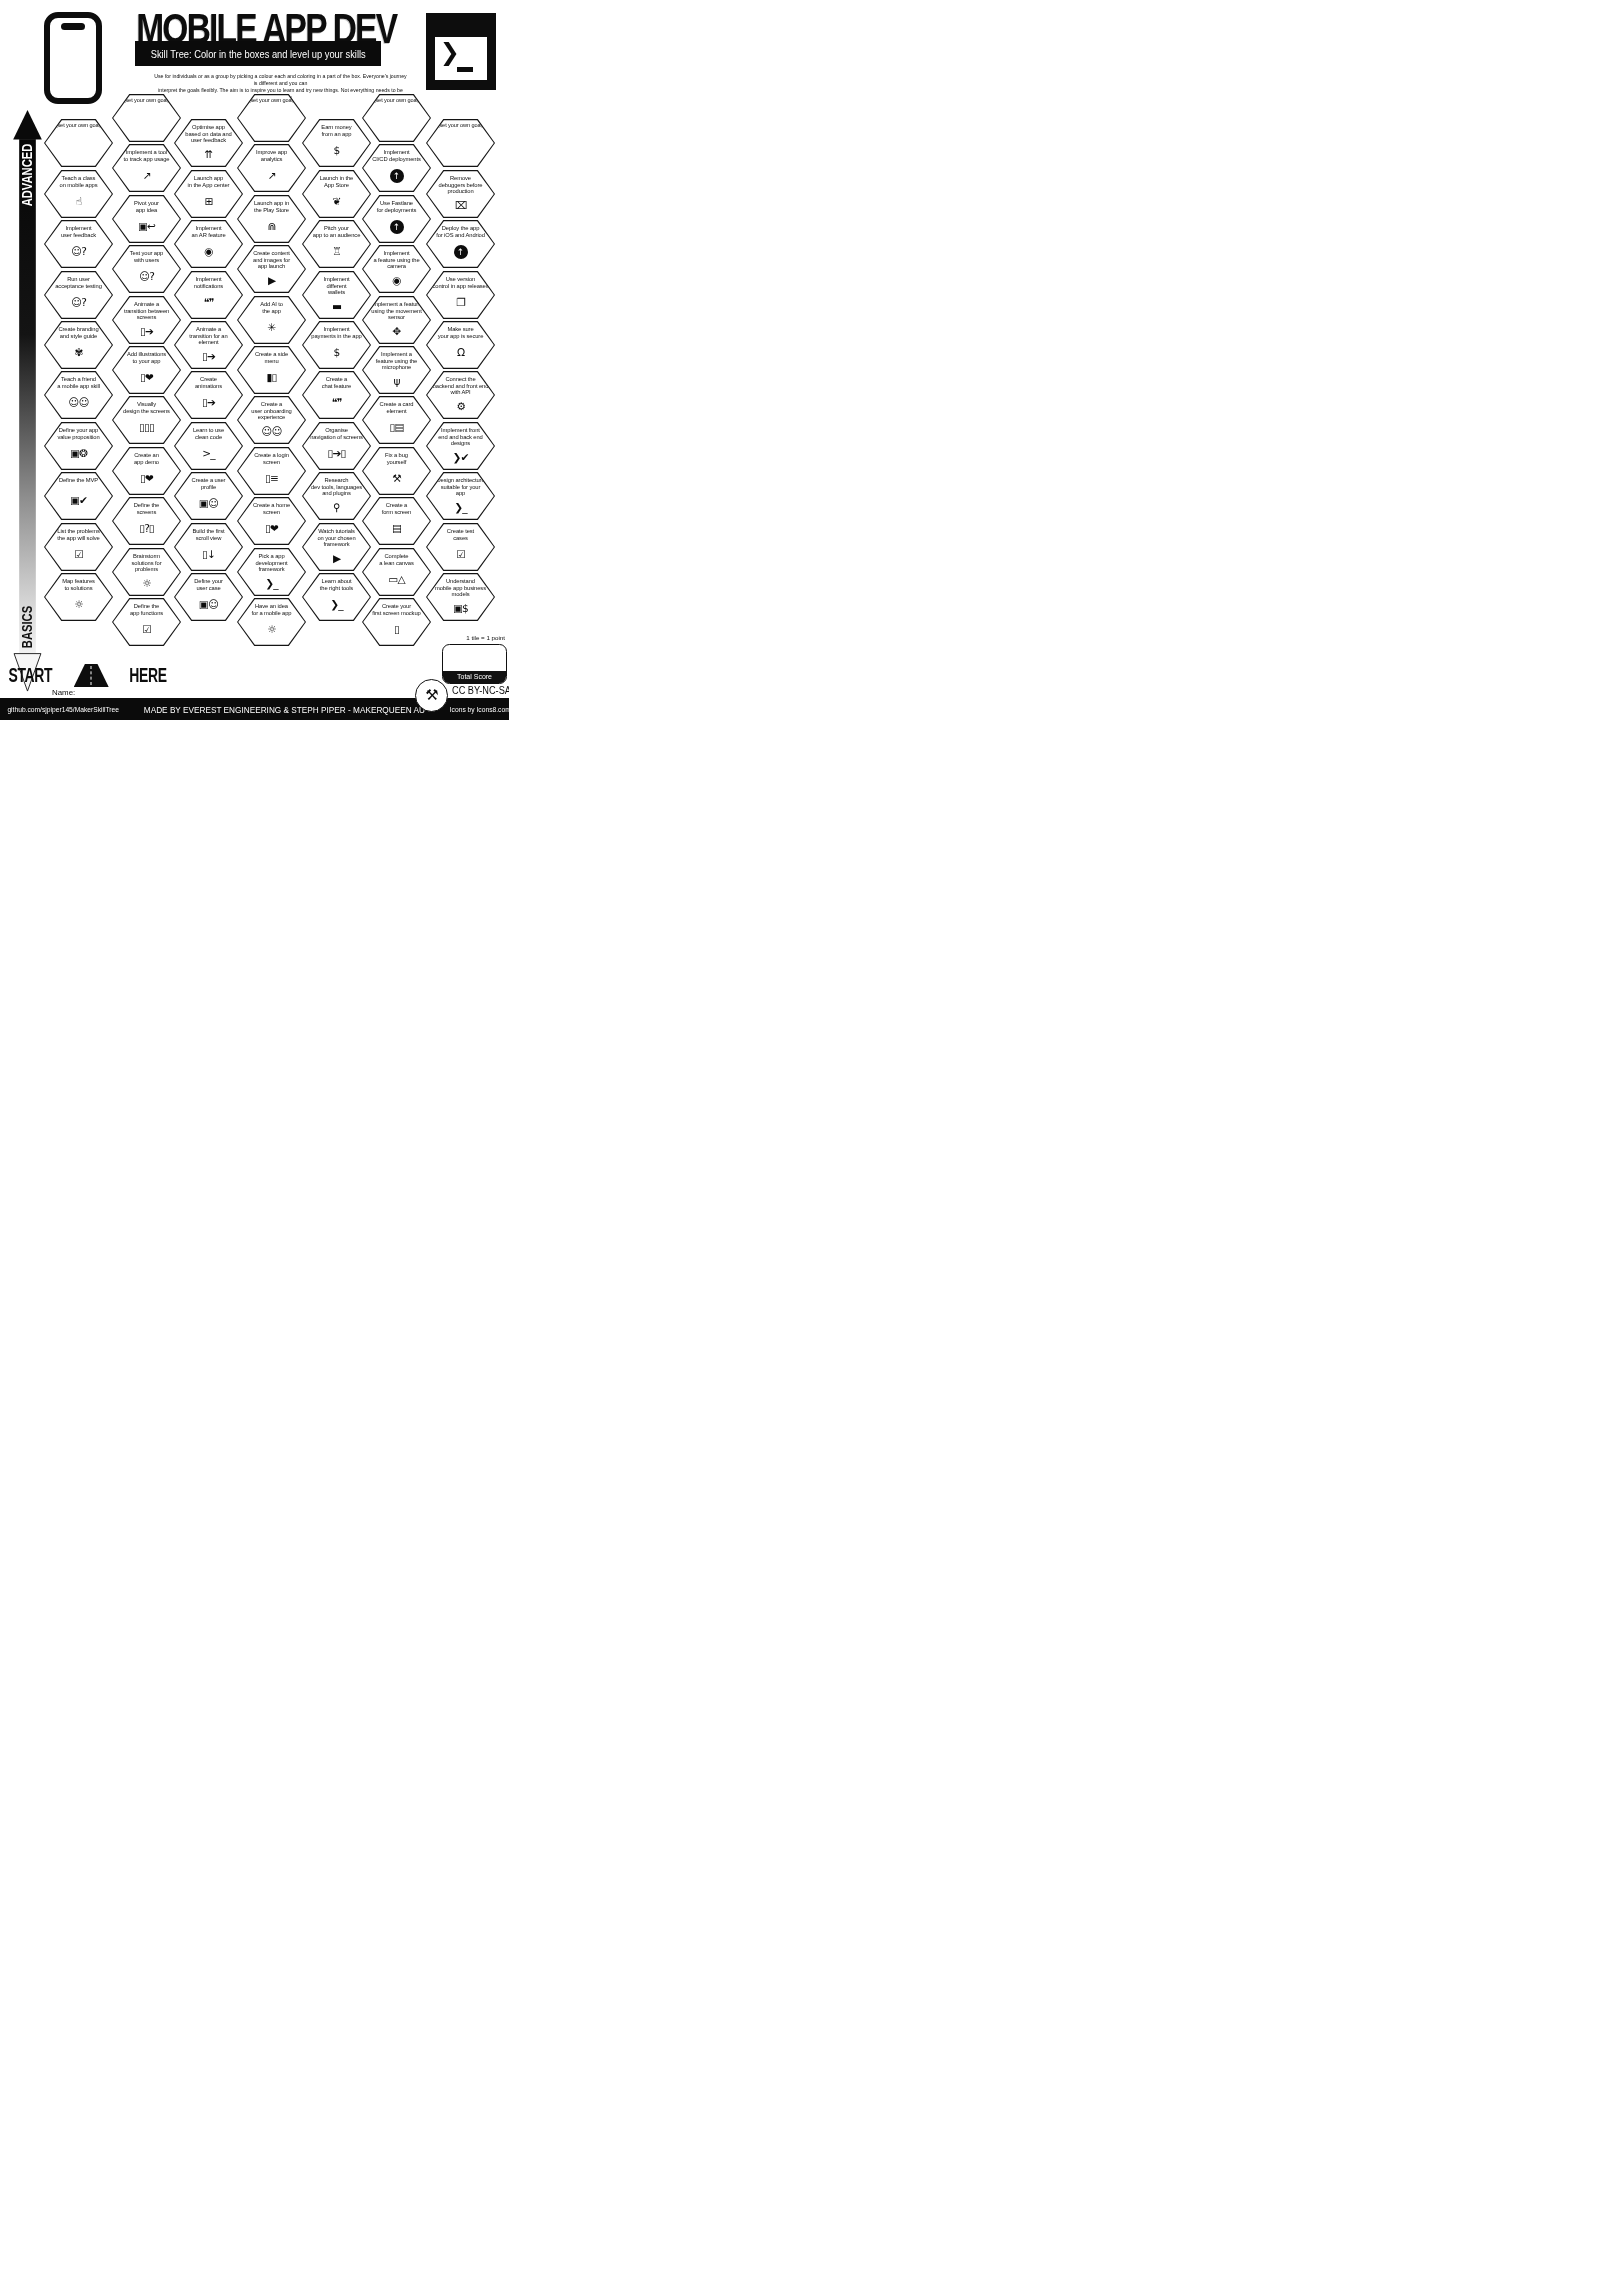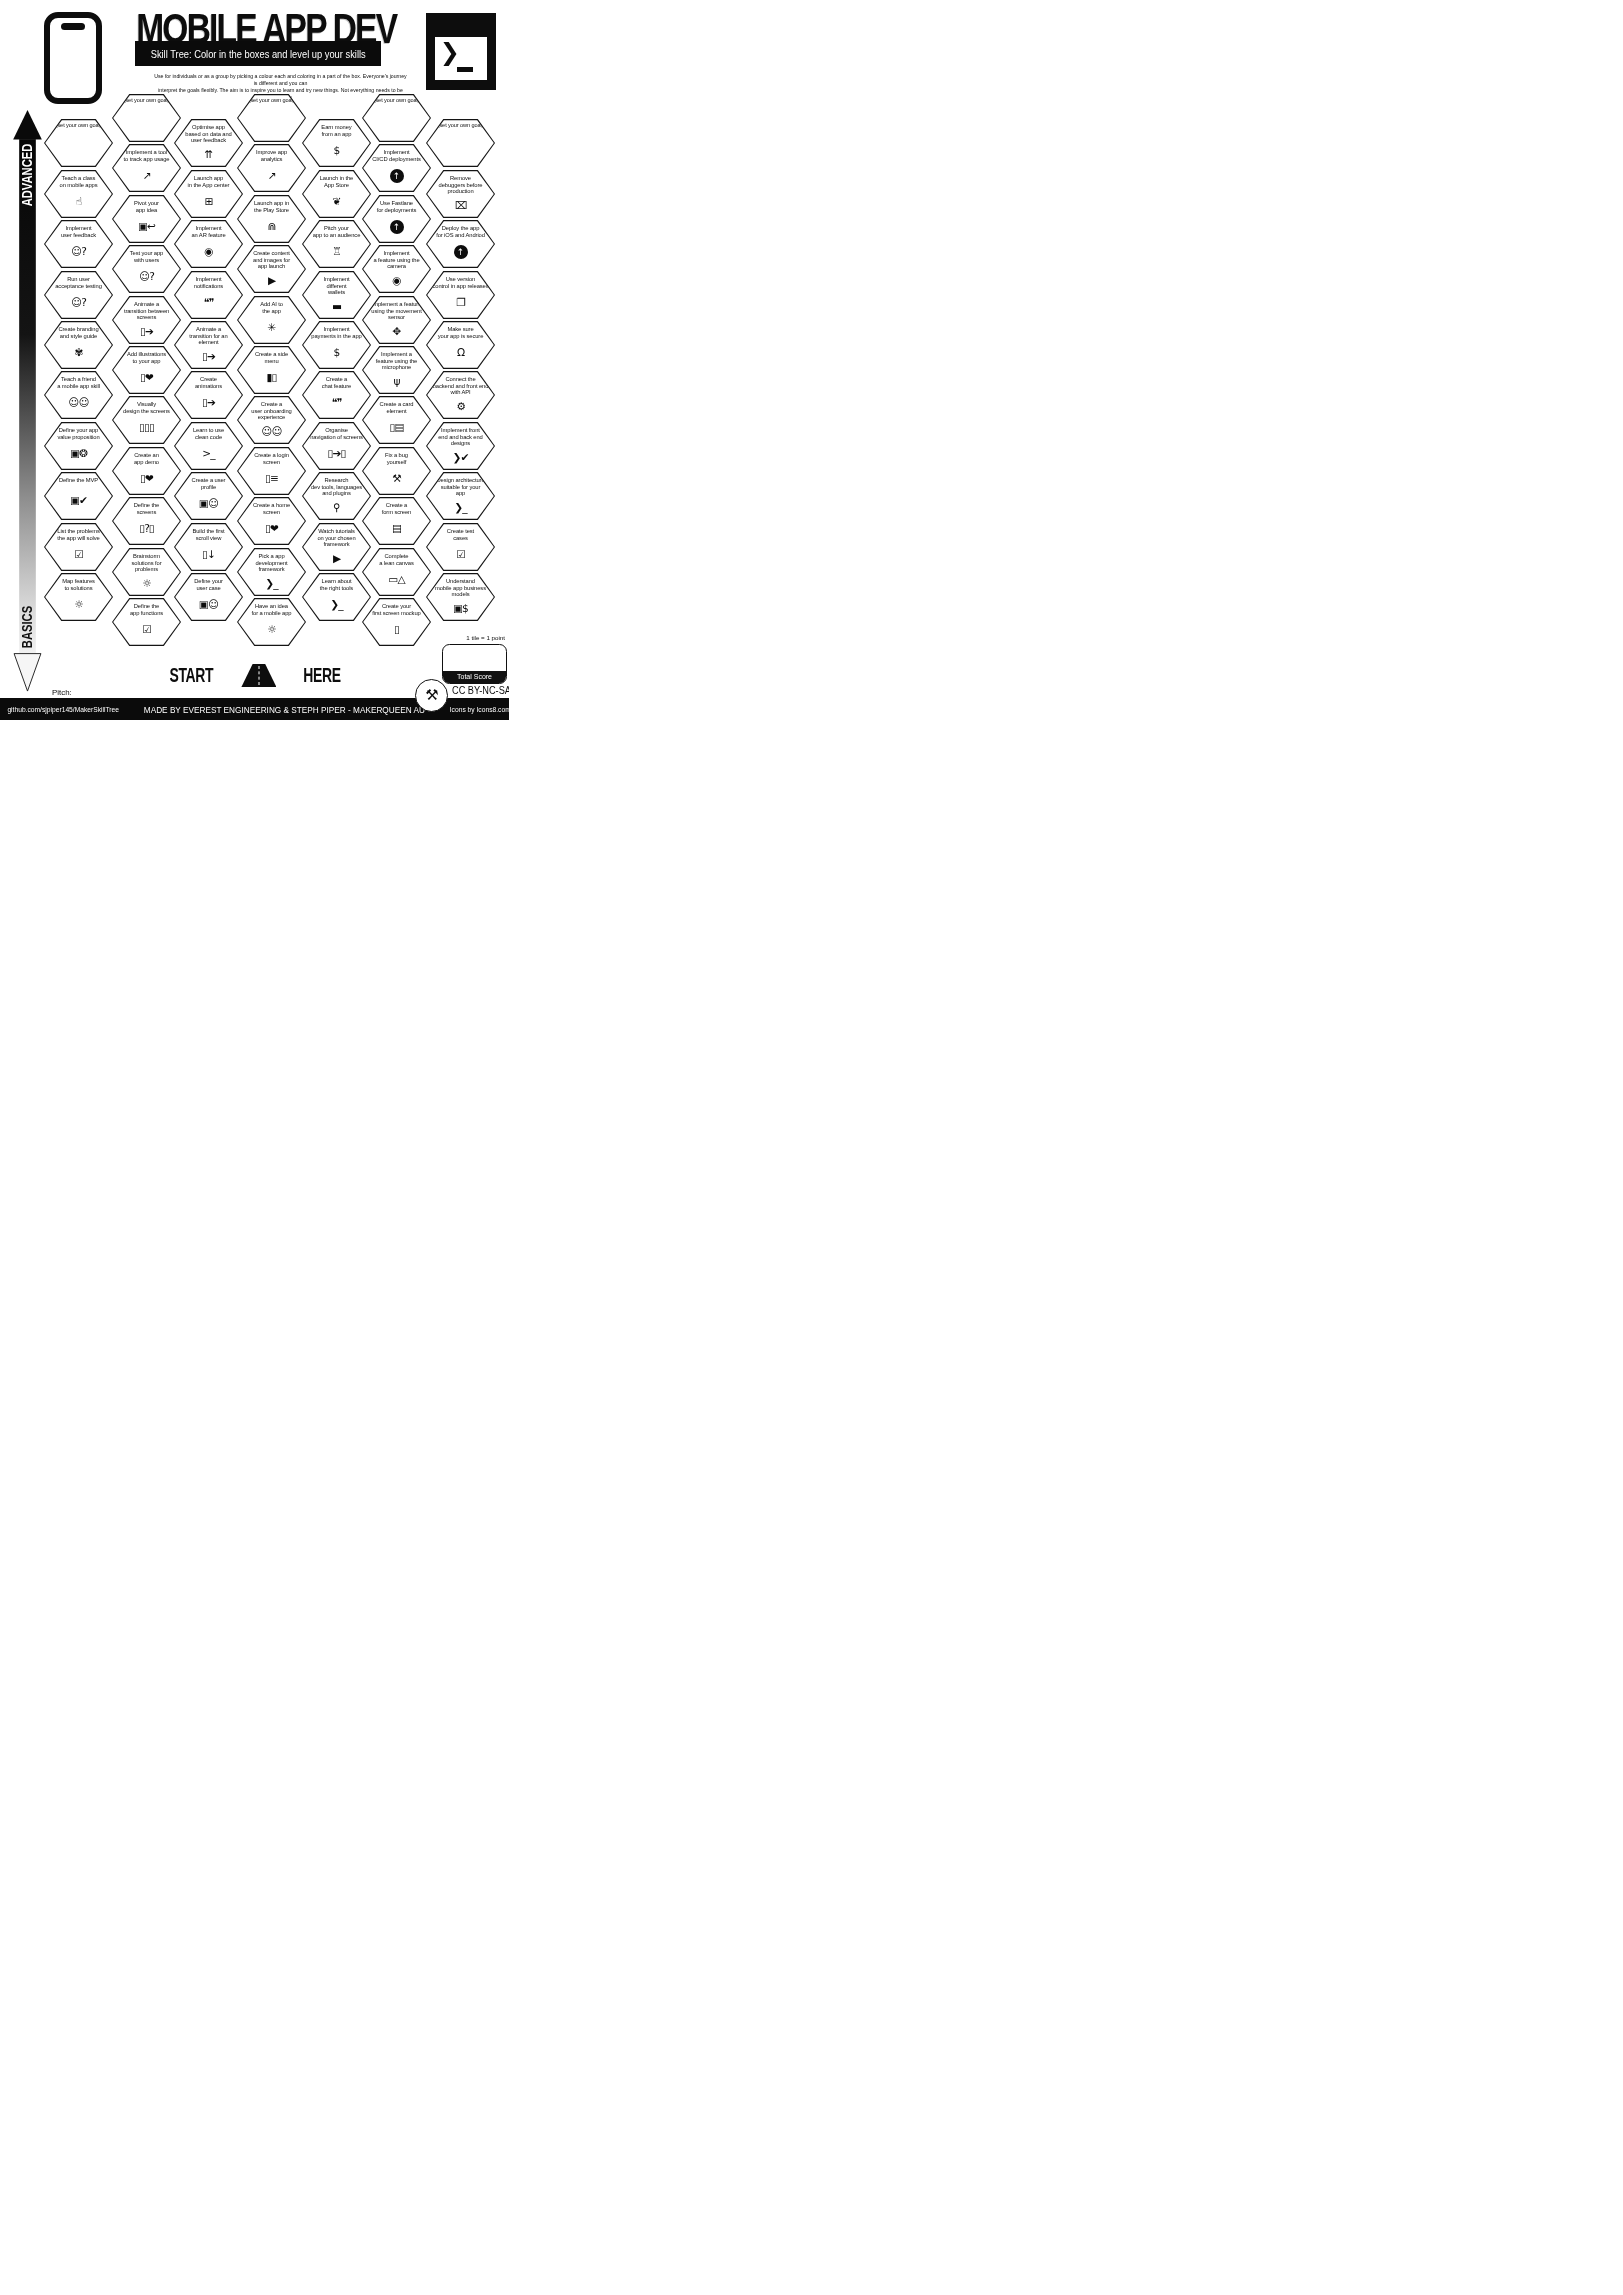--- a/index.html
+++ b/index.html
@@ -45,21 +45,21 @@
   .hex-label{margin-top:4.2px;font-size:5.8px;line-height:1.12;text-align:center;
              white-space:pre-line;letter-spacing:-0.1px;color:#111;}
   .hex.goal .hex-label{margin-top:2.3px;font-size:5.6px;}
   .hex-icon{flex:1;display:flex;align-items:center;justify-content:center;padding-bottom:1.9px;}
   .glyph{font-family:"DejaVu Sans",sans-serif;font-size:10.6px;letter-spacing:-0.9px;color:#0d0d0d;line-height:1;}
   .circ .glyph{width:14px;height:14px;border-radius:50%;background:#0d0d0d;color:#fff;
                font-size:8.8px;line-height:14px;text-align:center;letter-spacing:0;}
 
   
   .start-row{position:absolute;left:0;right:0;top:664px;display:flex;
-             align-items:center;justify-content:center;gap:20px;}
+             align-items:center;gap:13px;}
   .start-word{font-size:19.4px;font-weight:bold;letter-spacing:-0.5px;transform:scaleX(0.72);white-space:nowrap;}
   .road{position:relative;width:35px;height:23px;flex:0 0 auto;}
   .road-shape{position:absolute;inset:0;background:#0d0d0d;clip-path:polygon(32% 0,68% 0,100% 100%,0 100%);}
   .road-line{position:absolute;left:50%;top:1.9px;bottom:1.9px;border-left:1.9px dashed #fff;transform:translateX(-50%);}
   .name-row{position:absolute;left:52px;top:688px;font-size:7.9px;}
   .name-line{position:absolute;left:79px;top:698px;width:133px;border-top:1.2px solid #111;}
   .tile-note{position:absolute;left:442px;top:634px;width:63px;text-align:right;font-size:6.2px;}
   .score-box{position:absolute;left:442px;top:644px;width:63px;height:38px;background:#fff;
              border:1.4px solid #111;border-radius:7.4px;overflow:hidden;}
   .score-bar{position:absolute;left:0;right:0;bottom:0;height:12.5px;background:#111;color:#fff;
@@ -921,21 +921,21 @@
 
   <div class="start-row">
     <span class="start-word">START</span>
     <span class="road">
       <span class="road-shape"></span>
       <span class="road-line"></span>
     </span>
     <span class="start-word">HERE</span>
   </div>
 
-  <div class="name-row">Pitch:</div>
+  <div class="name-row">Name:</div>
   <div class="name-line"></div>
   <div class="tile-note">1 tile = 1 point</div>
   <div class="score-box">
     <div class="score-bar">Total Score</div>
   </div>
   <div class="cc-badge">
     <span class="glyph">⚒</span>
   </div>
   <div class="cc-text">CC BY-NC-SA 4.0</div>
 

